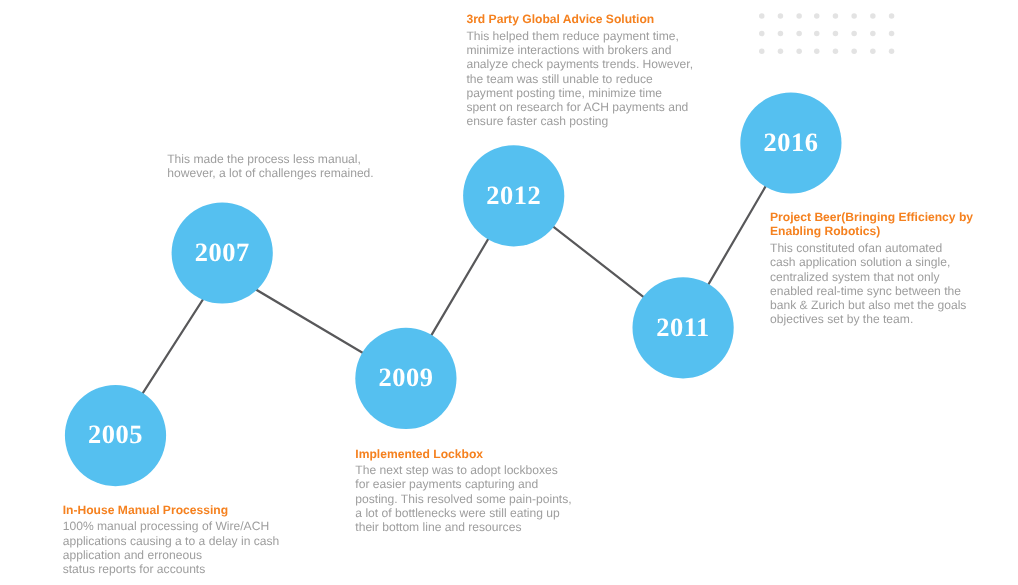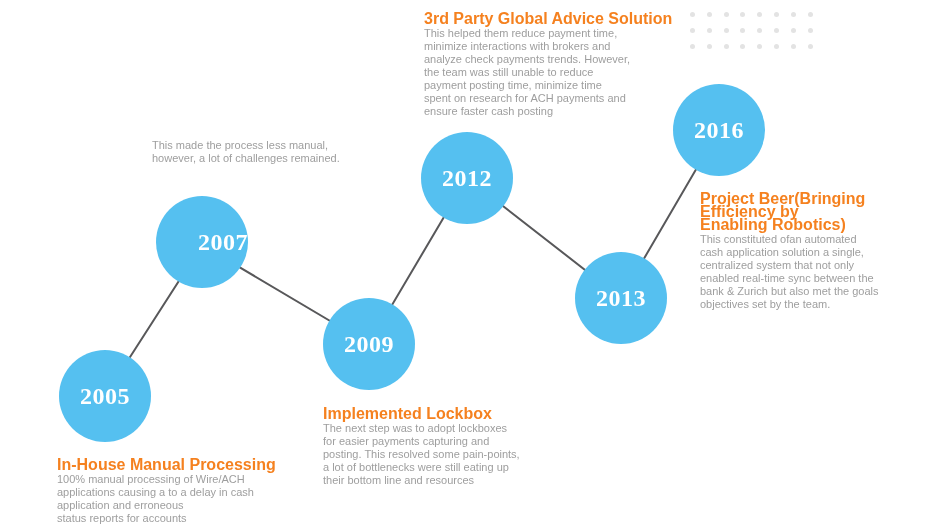--- a/index.html
+++ b/index.html
@@ -36,21 +36,21 @@
     color: var(--year-text, #ffffff);
     font-size: 24px;
     font-weight: bold;
     letter-spacing: 0.5px;
   }
   .label {
     position: absolute;
   }
   .label h3 {
     margin: 0 0 2px 0;
-    font-size: 16px;
+    font-size: 11px;
     font-weight: bold;
     line-height: 13px;
     color: var(--title-text, #f5811f);
     white-space: pre-line;
   }
   .label p {
     margin: 0;
     font-size: 11px;
     line-height: 13px;
     color: var(--body-text, #9e9e9e);
@@ -100,21 +100,21 @@
     <div class="node" style="left: 105px; top: 396px;">
       <span class="year">2005</span>
     </div>
     <div class="label" style="left: 57px; top: 458px; width: 255px;">
       <h3 class="title">In-House Manual Processing</h3>
       <p class="body">100% manual processing of Wire/ACH
 applications causing a to a delay in cash
 application and erroneous
 status reports for accounts</p>
     </div>
-    <div class="node" style="left: 202px; top: 242px; justify-content: flex-end;">
+    <div class="node" style="left: 202px; top: 230px;">
       <span class="year">2007</span>
     </div>
     <div class="label" style="left: 152px; top: 139px; width: 250px;">
       <p class="body">This made the process less manual,
 however, a lot of challenges remained.</p>
     </div>
     <div class="node" style="left: 369px; top: 344px; text-align: center;">
       <span class="year">2009</span>
     </div>
     <div class="label" style="left: 323px; top: 407px; width: 250px;">
@@ -132,21 +132,21 @@
       <h3 class="title">3rd Party Global Advice Solution</h3>
       <p class="body">This helped them reduce payment time,
 minimize interactions with brokers and
 analyze check payments trends. However,
 the team was still unable to reduce
 payment posting time, minimize time
 spent on research for ACH payments and
 ensure faster cash posting</p>
     </div>
     <div class="node" style="left: 621px; top: 298px;">
-      <span class="year">2013</span>
+      <span class="year">2011</span>
     </div>
     <div class="node" style="left: 719px; top: 130px;">
       <span class="year">2016</span>
     </div>
     <div class="label" style="left: 700px; top: 192px; width: 235px;">
       <h3 class="title">Project Beer(Bringing Efficiency by
 Enabling Robotics)</h3>
       <p class="body">This constituted ofan automated
 cash application solution a single,
 centralized system that not only

